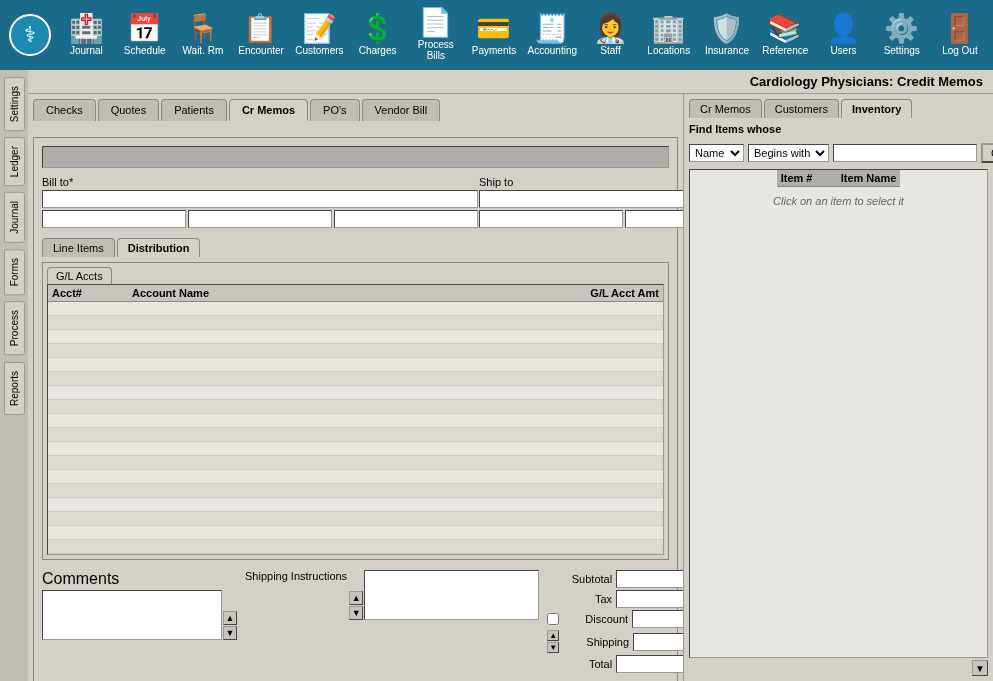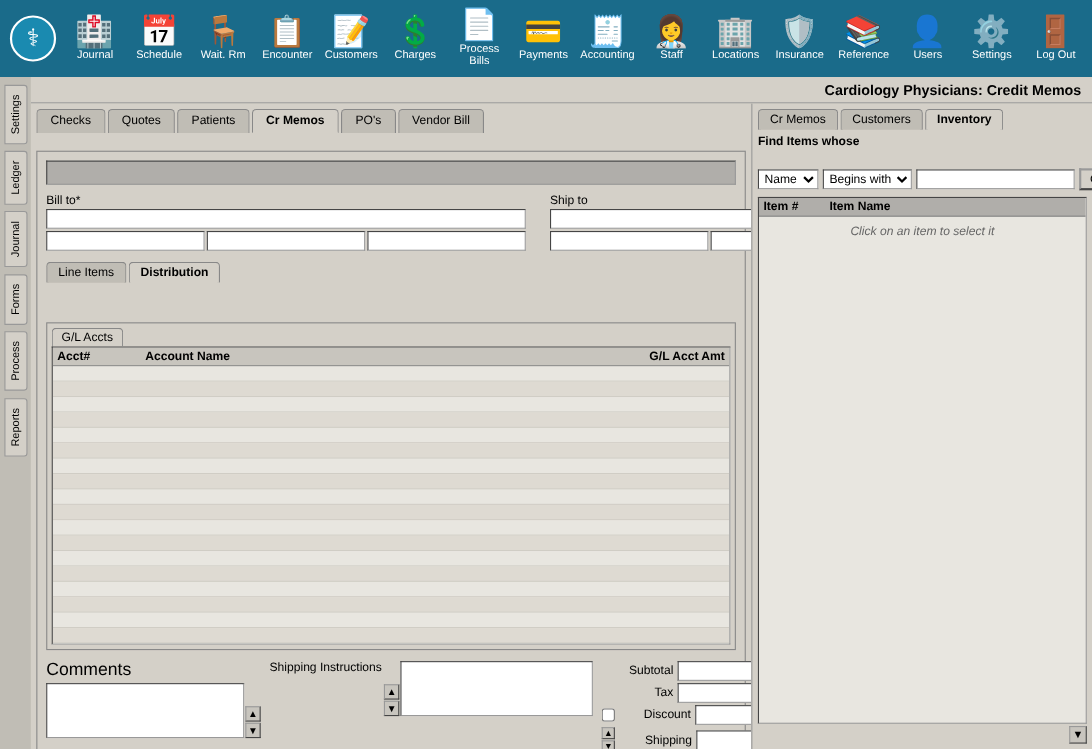--- a/index.html
+++ b/index.html
@@ -82,21 +82,21 @@
     }
     .form-label { font-size: 11px; white-space: nowrap; }
     .form-input {
       border: 1px inset #999; background: #fff; height: 18px; font-size: 11px; padding: 1px 3px;
     }
     .form-input-sm { width: 80px; }
     .form-input-md { width: 130px; }
 
     
     .address-group {
-      display: flex; gap: 22px;
+      display: flex; gap: 1px;
     }
     .address-block { flex: 1; display: flex; flex-direction: column; gap: 2px; }
     .address-block label { font-size: 11px; }
     .address-line { display: flex; gap: 2px; }
     .address-input { border: 1px inset #999; background: #fff; height: 18px; font-size: 11px; flex: 1; }
 
     
     .inner-tab-bar {
       display: flex; gap: 0; margin-top: 5px;
     }
@@ -148,21 +148,21 @@
     .right-tab-bar {
       display: flex; gap: 2px; margin-bottom: 5px;
     }
     .right-tab {
       padding: 3px 10px; background: #c0bdb5; border: 1px solid #888; border-bottom: none;
       cursor: pointer; font-size: 11px; border-radius: 4px 4px 0 0;
     }
     .right-tab.active { background: #d4d0c8; font-weight: bold; }
 
     .find-section { margin-bottom: 6px; }
-    .find-title { font-weight: bold; font-size: 11px; margin-bottom: 18px; }
+    .find-title { font-weight: bold; font-size: 11px; margin-bottom: 8px; }
     .find-row { display: flex; align-items: center; gap: 4px; }
     .find-select {
       border: 1px inset #999; background: #fff; height: 18px; font-size: 11px; padding: 1px;
     }
     .find-input {
       border: 1px inset #999; background: #fff; height: 18px; font-size: 11px; flex: 1;
     }
     .clear-btn {
       padding: 2px 8px; background: #d4d0c8; border: 2px outset #999; font-size: 11px; cursor: pointer;
     }
@@ -318,21 +318,21 @@
 
             </div>
           </div>
         </div>
 
         <div class="inner-tab-bar">
           <div class="inner-tab">Line Items</div>
           <div class="inner-tab active">Distribution</div>
         </div>
 
-        <div class="distribution-inner" style="border:1px solid #888; background:#d4d0c8; padding:4px; flex:1; display:flex; flex-direction:column;margin-top:31px;">
+        <div class="distribution-inner" style="border:1px solid #888; background:#d4d0c8; padding:4px; flex:1; display:flex; flex-direction:column;">
 
           <div class="gl-tab-bar">
             <div class="gl-tab active">G/L Accts</div>
           </div>
 
           <div style="border:1px inset #999; background:#e8e6e0; flex:1; display:flex; flex-direction:column; overflow:hidden;">
             <div class="table-header-row">
               <div class="table-header-cell">Acct#</div>
               <div class="table-header-cell">Account Name</div>
               <div class="table-header-cell" style="text-align:right;">G/L Acct Amt</div>
@@ -435,21 +435,21 @@
           <select class="find-select">
             <option>Begins with</option>
             <option>Contains</option>
             <option>Equals</option>
           </select>
           <input class="find-input" type="text" value="" style="">
           <button class="clear-btn">Clear</button>
         </div>
       </div>
 
-      <div class="inventory-table" style="flex:1; display:flex; flex-direction:column; border:1px inset #999; background:#e8e6e0;">
+      <div class="inventory-table" style="flex:1; display:flex; flex-direction:column; border:1px inset #999; background:#e8e6e0;align-items:center;">
         <div class="inv-table-header">
           <div class="inv-table-header-cell">Item #</div>
           <div class="inv-table-header-cell">Item Name</div>
         </div>
         <div class="inv-empty-msg">Click on an item to select it</div>
         <div class="inv-rows"></div>
       </div>
 
       <div style="display:flex; justify-content:flex-end; margin-top:2px;">
         <div style="width:16px; height:16px; background:#c8c5be; border:1px outset #999; display:flex; align-items:center; justify-content:center; font-size:10px; cursor:pointer;">▼</div>

